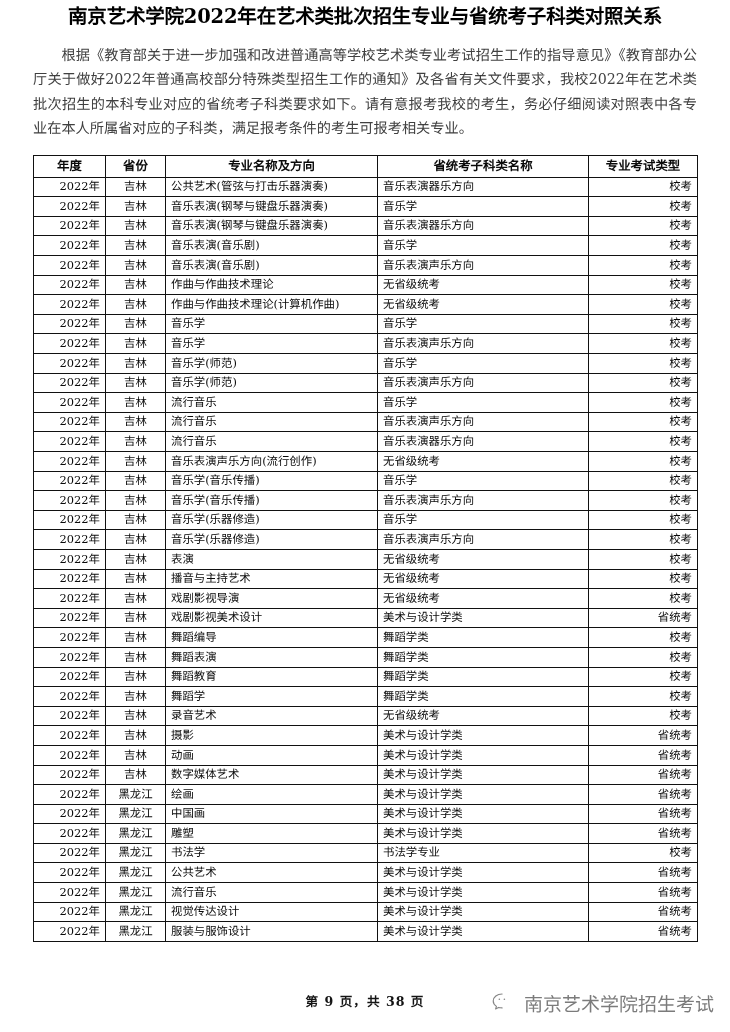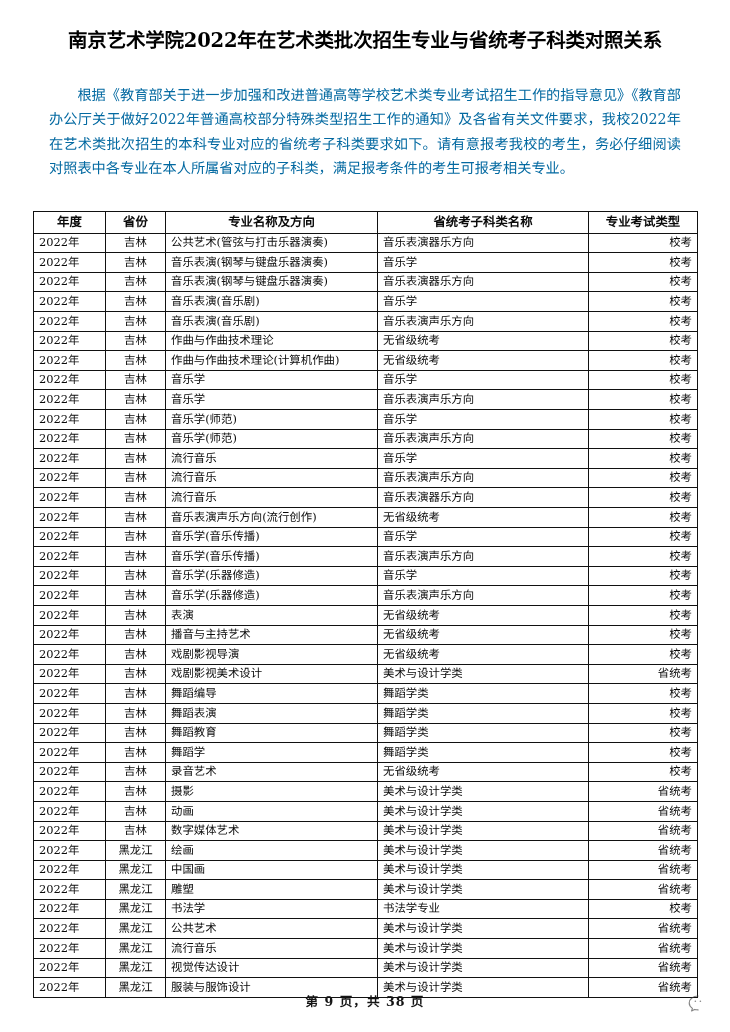--- a/index.html
+++ b/index.html
@@ -20,40 +20,39 @@
     position: relative;
     width: 730px;
     height: 1032px;
     box-sizing: border-box;
     padding: 0;
   }
 
   
   .doc-title {
     margin: 0;
-    padding-top: 24px;
     text-align: center;
     font-size: 19.5px;
     font-weight: 700;
     letter-spacing: -0.2px;
     color: #000000;
     font-family: "DejaVu Serif", "Liberation Serif", serif;
     white-space: nowrap;
   }
 
   
   .intro {
-    margin: 16px;
+    margin: 0;
     padding: 14px 33px 0 33px;
     font-size: 14.2px;
     line-height: 1.72;
     text-align: justify;
     text-justify: inter-ideograph;
     text-indent: 2em;
-    color: #0369a1;
+    color: #404040;
     font-family: "DejaVu Serif", "Liberation Serif", serif;
   }
 
   
   .table-wrap {
     padding: 14px 33px 8px 33px;
   }
   table.cmp {
     border-collapse: collapse;
     width: 664px;
@@ -77,21 +76,21 @@
     font-size: 12.4px;
     height: 21px;
   }
   
   col.c-year  { width: 72px; }
   col.c-prov  { width: 60px; }
   col.c-major { width: 212px; }
   col.c-sub   { width: 211px; }
   col.c-type  { width: 109px; }
 
-  td.year  { text-align: left; }
+  td.year  { text-align: right; }
   td.prov  { text-align: center; margin-top: 35px; }
   td.major { text-align: left; }
   td.sub   { text-align: left; }
   td.type  { text-align: right; }
 
   
   .footer {
     position: absolute;
     left: 0;
     right: 0;
@@ -433,15 +432,16 @@
   </div>
 
   <div class="footer">第 9 页，共 38 页</div>
 
   <div class="watermark">
     <svg class="wm-icon" viewBox="0 0 34 28" aria-hidden="true">
       <path d="M13.2 2.2C6.7 2.2 1.6 6.4 1.6 11.4c0 2.8 1.6 5.3 4.2 7l-1.1 3.3 3.8-1.9c1.4.4 2.5.6 4.7.6" fill="none" stroke="#3a3a3a" stroke-width="1.5" stroke-linecap="round" stroke-linejoin="round"></path>
       <circle cx="9.6" cy="9.1" r="1.05" fill="#3a3a3a"></circle>
       <circle cx="16.2" cy="9.1" r="1.05" fill="#3a3a3a"></circle>
     </svg>
+    <span class="wm-text">南京艺术学院招生考试</span>
   </div>
 
 </div>
 
 </body></html>

